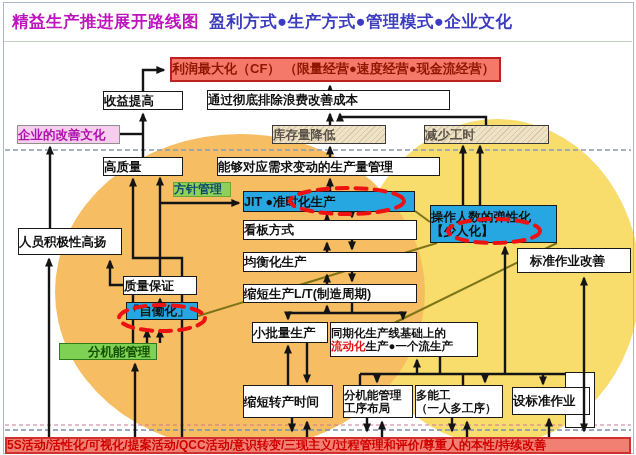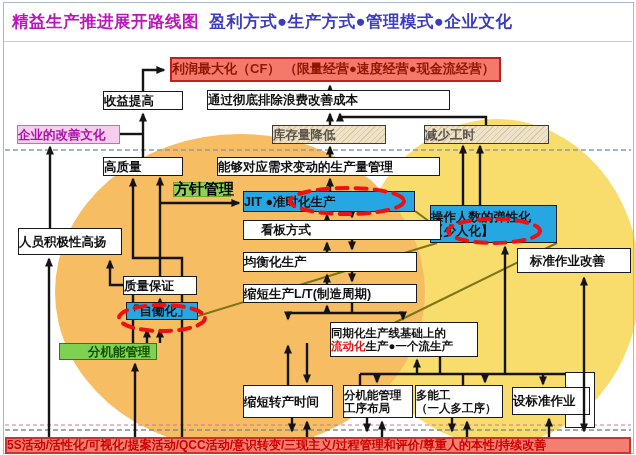--- a/index.html
+++ b/index.html
@@ -19,21 +19,21 @@
     display:flex;flex-direction:column;align-items:flex-start;justify-content:center;text-align:center;
     font-weight:600;color:#111;font-size:12.5px;line-height:1.12;white-space:nowrap;
   }
   .bx.red{background:#f4796a;border:2px solid #bf2020;color:#8f1600;font-size:13px;}
   .bx.pink{background:#f7cded;border:1px solid #909090;color:#ad10ad;}
   .bx.hatch{
     background:repeating-linear-gradient(135deg,#d9caa3 0,#d9caa3 1px,#eee3c8 1px,#eee3c8 4px);
     border:1.4px solid #3a3a3a;color:#5a5248;
   }
   .bx.blue{background:#27a7e2;}
-  .bx.greenlabel{background:#8ed05a;border:1px solid #6aa830;color:#000000;font-size:15px;}
+  .bx.greenlabel{background:#8ed05a;border:1px solid #6aa830;color:#0c4a6e;font-size:12px;}
   .bx.green{background:#7ed153;border:1.4px solid #2f7a1a;color:#134f00;}
   .bx.bar{background:#f28072;border:2px solid #d03030;color:#cf0000;font-size:12px;font-weight:700;}
   .bx.panel{border:1.6px solid #1a1a1a;}
   .small{font-size:11.5px;}
   .redtxt{color:#e01010;}
 </style>
 </head>
 <body>
 
 <div id="stage">
@@ -151,37 +151,40 @@
   <div class="bx" style="left:18px;top:228px;width:104px;height:27px;">
       <span>人员积极性高扬</span>
     </div>
   <div class="bx blue" style="left:430px;top:205px;width:127px;height:38px;">
     <span>操作人数的弹性化</span>
     <span>【少人化】</span>
   </div>
   <div class="bx" style="left:517px;top:248px;width:114px;height:25px;padding-left:12px;">
       <span>标准作业改善</span>
     </div>
-  <div class="bx" style="left:243px;top:220px;width:198px;height:20px;padding-left:17px;">
+  <div class="bx" style="left:243px;top:220px;width:174px;height:20px;">
       <span>看板方式</span>
     </div>
   <div class="bx" style="left:243px;top:284px;width:174px;height:19px;">
       <span>缩短生产L/T(制造周期)</span>
     </div>
   <div class="bx" style="left:243px;top:252px;width:174px;height:20px;">
       <span>均衡化生产</span>
     </div>
   <div class="bx" style="left:123px;top:276px;width:74px;height:19px;">
       <span>质量保证</span>
     </div>
   <div class="bx blue" style="left:126px;top:302px;width:72px;height:18px;">
       <span>「自働化」</span>
     </div>
   <div class="bx green" style="left:59px;top:343px;width:98px;height:17px;padding-left:28px;">
       <span>分机能管理</span>
+    </div>
+  <div class="bx" style="left:252px;top:322px;width:76px;height:21px;">
+      <span>小批量生产</span>
     </div>
   <div class="bx small" style="left:330px;top:322px;width:148px;height:35px;">
     <span>同期化生产线基础上的</span>
     <span><span class="redtxt">流动化</span><span>生产●一个流生产</span></span>
   </div>
   <div class="bx panel" style="left:565px;top:372px;width:30px;height:56px;"></div>
   <div class="bx" style="left:243px;top:385px;width:90px;height:33px;">
       <span>缩短转产时间</span>
     </div>
   <div class="bx small" style="left:343px;top:385px;width:70px;height:33px;">

